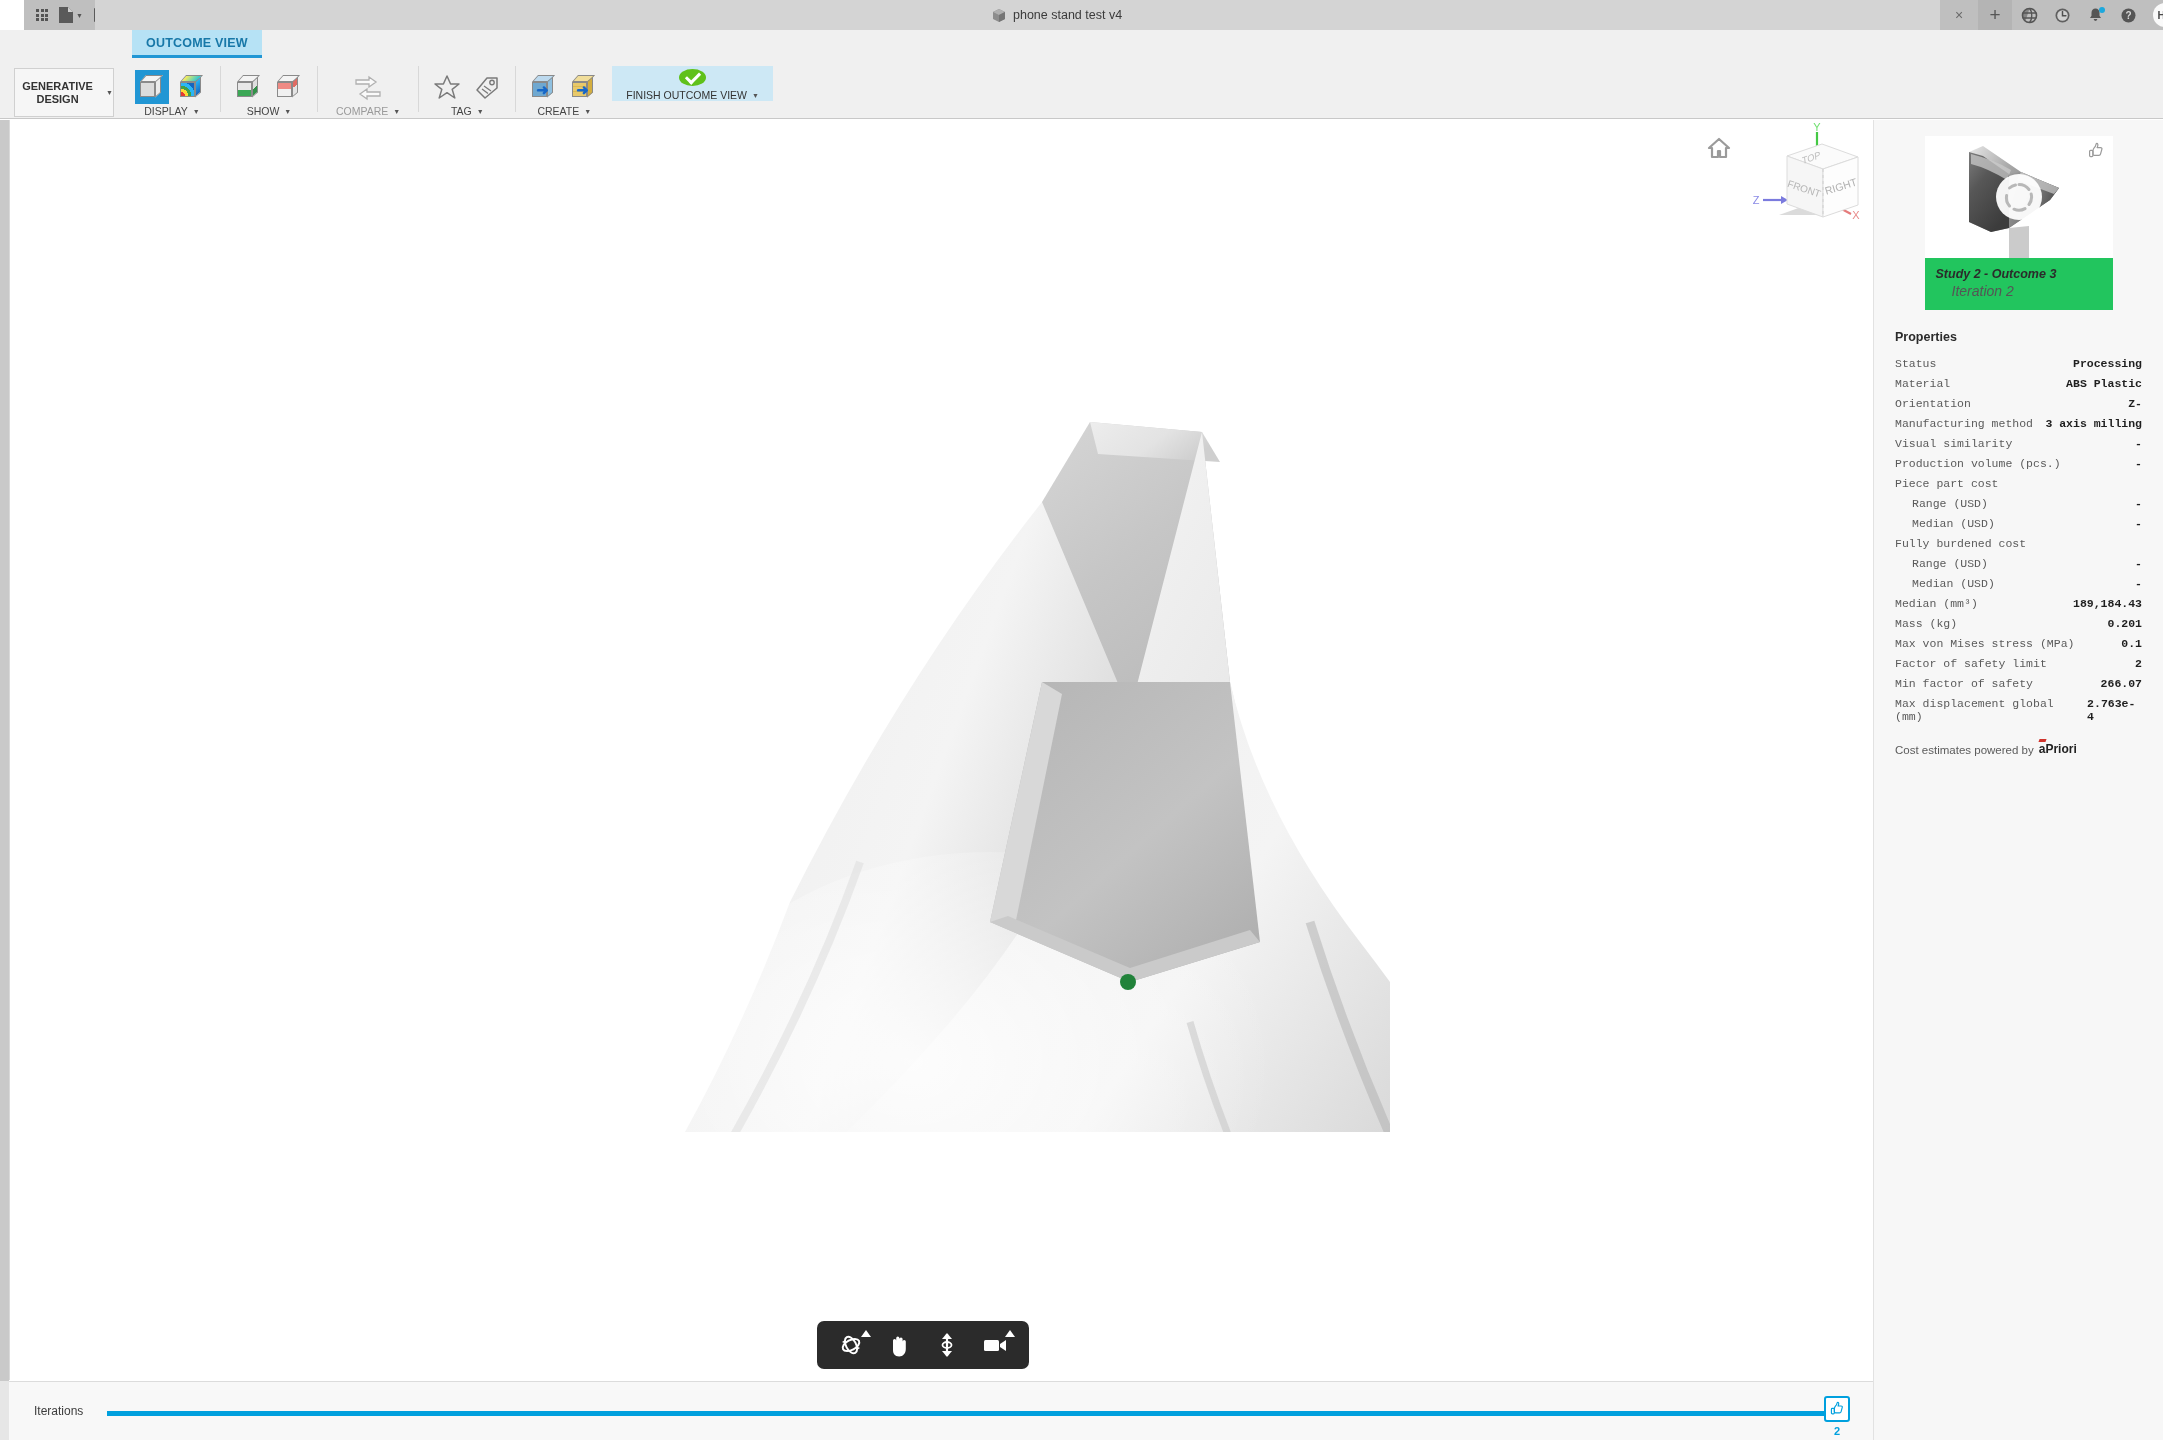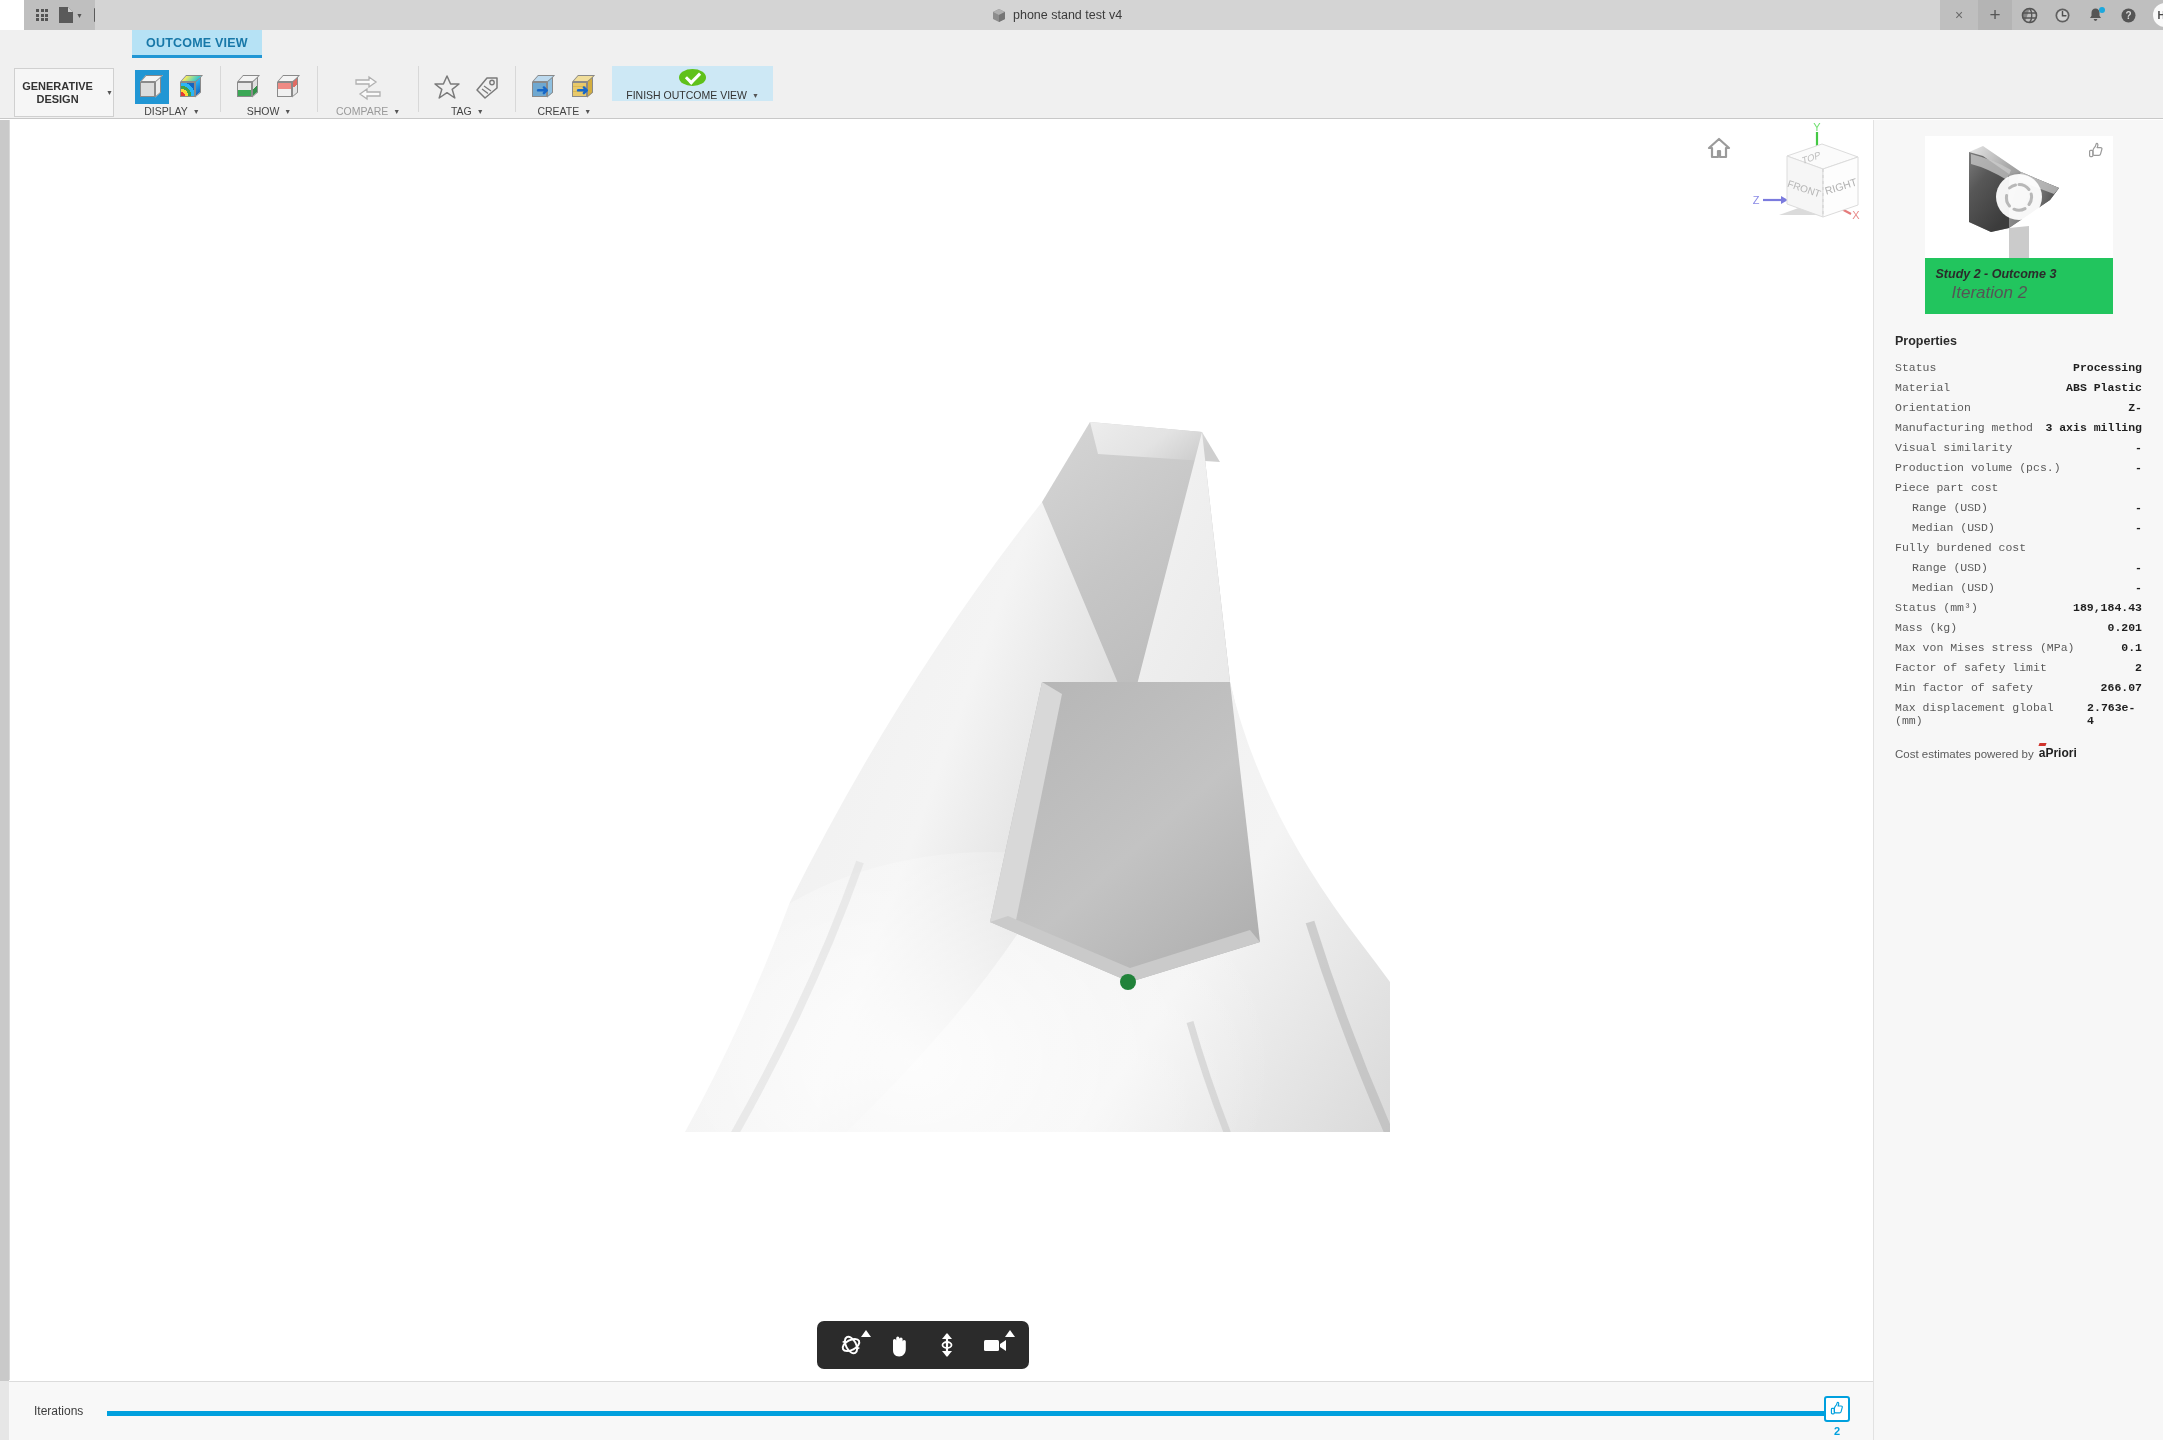--- a/index.html
+++ b/index.html
@@ -223,21 +223,21 @@
   }
   .spinner {
     position: absolute; left: 50%; top: 50%;
     transform: translate(-50%,-50%);
     width: 46px; height: 46px; border-radius: 50%;
     background: rgba(255,255,255,.94);
     display: flex; align-items: center; justify-content: center; z-index: 3;
   }
   .card-cap { background: #22c55e; padding: 9px 11px 11px 11px; width: 188px; font-style: italic; }
   .card-title { font-size: 12.5px; font-weight: bold; color: #2b2b2b; }
-  .card-sub { font-size: 17px; color: #555; margin-top: 2px; padding-left: 16px; }
+  .card-sub { font-size: 14px; color: #555; margin-top: 2px; padding-left: 16px; }
 
   .props-title { font-size: 12.5px; font-weight: bold; color: #2b2b2b;
                  margin: 20px 0 9px 1px; }
   .prow { display: flex; justify-content: space-between; align-items: baseline;
           padding: 3.5px 1px; font-size: 11.5px; font-family: Liberation Mono, monospace; }
   .plabel { color: #5b5b5b; }
   .plabel.ind { padding-left: 17px; }
   .pval { color: #1f1f1f; font-weight: bold; }
   .apriori-row { display: flex; align-items: flex-end; gap: 5px;
                  font-size: 11.5px; color: #5b5b5b; margin-top: 16px; padding-left: 1px; }
@@ -751,21 +751,21 @@
       </div>
       <div class="prow">
         <span class="plabel ind">Range (USD)</span>
         <span class="pval">-</span>
       </div>
       <div class="prow">
         <span class="plabel ind">Median (USD)</span>
         <span class="pval">-</span>
       </div>
       <div class="prow">
-        <span class="plabel">Status (mm³)</span>
+        <span class="plabel">Median (mm³)</span>
         <span class="pval">189,184.43</span>
       </div>
       <div class="prow">
         <span class="plabel">Mass (kg)</span>
         <span class="pval">0.201</span>
       </div>
       <div class="prow">
         <span class="plabel">Max von Mises stress (MPa)</span>
         <span class="pval">0.1</span>
       </div>

